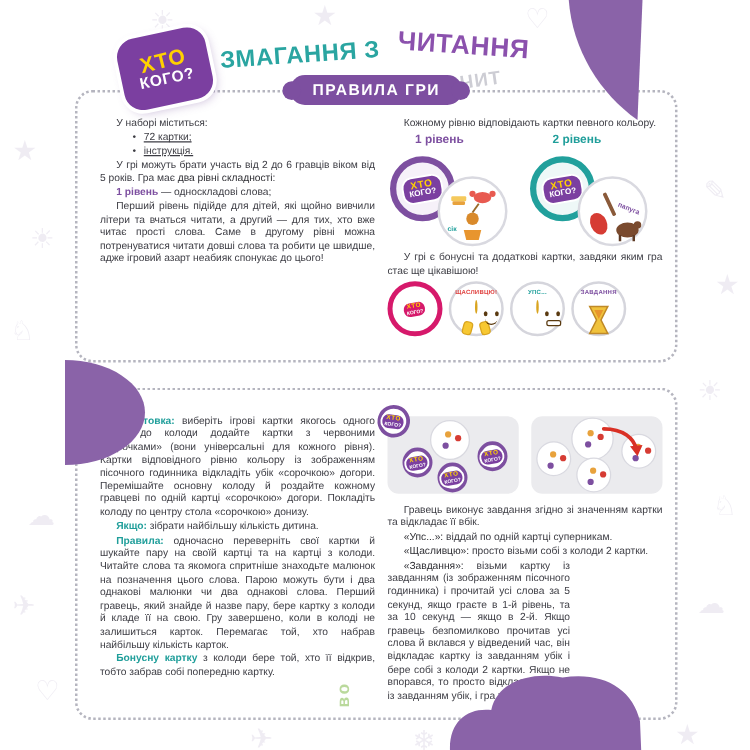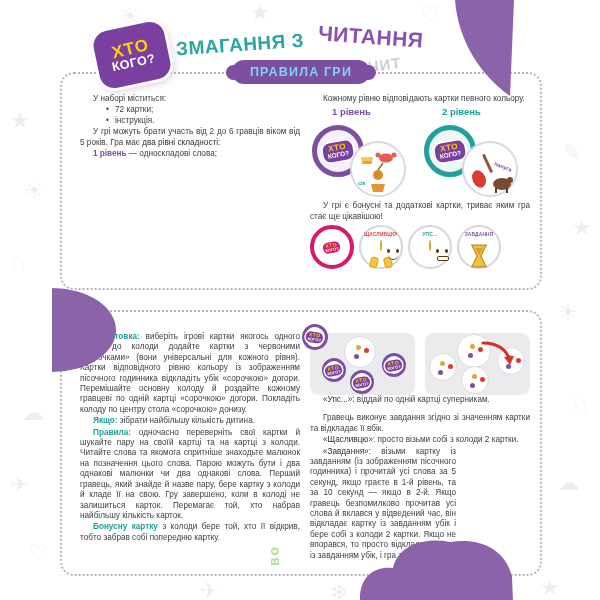--- a/index.html
+++ b/index.html
@@ -29,41 +29,41 @@
   .title-teal{position:absolute;left:176px;top:34px;z-index:3;font-size:19px;font-weight:800;
         color:#2aa5a1;letter-spacing:.5px;transform:rotate(-4deg);}
   .title-purple{position:absolute;left:318px;top:25px;z-index:3;font-size:21px;font-weight:800;
         color:#8b51ad;letter-spacing:.5px;transform:rotate(4deg);}
 
   
   .sect{position:absolute;left:60px;width:478px;border:2px dotted #b5b5bf;border-radius:14px;z-index:2;background:transparent;}
   #sect1{top:72px;height:214px;}
   #sect2{top:310px;height:262px;}
   .pill{position:absolute;left:50%;top:-14px;transform:translateX(-50%);z-index:3;
-        background:#7d4fa0;color:#7dd3fc;font-size:12.5px;font-weight:800;letter-spacing:1.2px;
+        background:#7d4fa0;color:#ffffff;font-size:12.5px;font-weight:800;letter-spacing:1.2px;
         padding:5px 18px;border-radius:13px;white-space:nowrap;}
   .pill::before,.pill::after{content:"";position:absolute;width:15px;height:15px;border-radius:50%;background:#7d4fa0;top:5px;}
   .pill::before{left:-6px;} .pill::after{right:-6px;}
   .s2head{position:absolute;left:50%;top:-12px;transform:translateX(-50%);z-index:3;background:#fff;
         display:flex;align-items:center;gap:7px;padding:0 10px;white-space:nowrap;}
   .s2label{color:#7d4fa0;font-size:13px;font-weight:800;letter-spacing:.5px;}
   .s2badge{background:#7d4fa0;color:#f7d100;font-size:11.5px;font-weight:800;letter-spacing:1px;
         padding:3px 11px;border-radius:11px;position:relative;}
   .s2badge::before,.s2badge::after{content:"";position:absolute;width:12px;height:12px;border-radius:50%;background:#7d4fa0;top:3px;}
   .s2badge::before{left:-4px;} .s2badge::after{right:-4px;}
 
   
   .col{position:absolute;top:20px;width:220px;font-size:8.2px;line-height:10.4px;text-align:justify;}
   .col-l{left:18px;} .col-r{left:248px;}
   .col p{margin:0 0 1px;text-indent:13px;}
   .kb{font-weight:normal;color:#2e2e33;}
   .kp{font-weight:bold;color:#7d4fa0;}
   .kt{font-weight:bold;color:#1f9e9a;}
   ul.bl{margin:0 0 1px 26px;padding:0;list-style:none;}
-  ul.bl li{position:relative;padding-left:9px;}
+  ul.bl li{position:relative;padding-left:9px;text-decoration:underline;}
   ul.bl li::before{content:"•";position:absolute;left:0;top:0;}
 
   
   .lblrow{position:relative;height:12px;margin-top:3px;}
   .lblrow .lb1{position:absolute;left:22px;font-size:9.5px;font-weight:800;color:#7d4fa0;}
   .lblrow .lb2{position:absolute;left:132px;font-size:9.5px;font-weight:800;color:#1f9e9a;}
   .cards1{position:relative;height:82px;}
   .cc{position:absolute;border-radius:50%;box-sizing:border-box;}
   .ringp{border:5px solid #7d4fa0;background:#f6f1f9;display:flex;align-items:center;justify-content:center;}
   .ringt{border:5px solid #21a09c;background:#eef8f7;display:flex;align-items:center;justify-content:center;}
@@ -155,20 +155,21 @@
     <div class="pill">ПРАВИЛА ГРИ</div>
 
     <div class="col col-l">
       <p>У наборі міститься:</p>
       <ul class="bl">
         <li>72 картки;</li>
         <li>інструкція.</li>
       </ul>
       <p><span>У грі можуть брати участь від 2 до 6 гравців віком від 5 років. Гра має </span><span class="kb">два рівні складності</span><span>:</span></p>
       <p><span class="kp">1 рівень</span><span> — односкладові слова;</span></p>
+      <p>Перший рівень підійде для дітей, які щойно вивчили літери та вчаться читати, а другий — для тих, хто вже читає прості слова. Саме в другому рівні можна потренуватися читати довші слова та робити це швидше, адже ігровий азарт неабияк спонукає до цього!</p>
     </div>
 
     <div class="col col-r">
       <p>Кожному рівню відповідають картки певного кольору.</p>
 
       <div class="lblrow">
         <span class="lb1">1 рівень</span>
         <span class="lb2">2 рівень</span>
       </div>
 
@@ -206,21 +207,21 @@
             <rect x="18" y="12" width="3" height="20" rx="1" fill="#8a5a3a" transform="rotate(-25 18 12)"></rect>
             <ellipse cx="38" cy="41" rx="9" ry="6" fill="#7a4a2e"></ellipse>
             <circle cx="46" cy="37" r="3" fill="#7a4a2e"></circle>
             <rect x="31" y="45" width="2" height="5" fill="#5e3a24"></rect>
               <rect x="42" y="45" width="2" height="5" fill="#5e3a24"></rect>
             <text x="30" y="22" font-size="5.5" font-weight="bold" fill="#7d4fa0" transform="rotate(22 30 22)">папуга</text>
           </svg>
         </div>
       </div>
 
-      <p>У грі є бонусні та додаткові картки, триває яким гра стає ще цікавішою!</p>
+      <p>У грі є бонусні та додаткові картки, завдяки яким гра стає ще цікавішою!</p>
 
       <div class="bonus">
         <div class="bc bc-logo">
           <span class="mlogo pink tiny">
               <span class="t1">ХТО</span>
               <span class="t2">КОГО?</span>
             </span>
         </div>
         <div class="bc bc-w">
           <span class="bc-title tred">ЩАСЛИВЦЮ!</span>
@@ -296,20 +297,20 @@
           <div class="wc" style="left:72px;top:14px;width:28px;height:28px;">
               <span class="dots"></span>
             </div>
           <svg class="arrow" width="105" height="62" viewBox="0 0 105 62">
             <path d="M58,10 C74,10 82,18 84,26" stroke="#d93025" stroke-width="3" fill="none" stroke-linecap="round"></path>
             <path d="M79,24 l6,8 l4,-9 z" fill="#d93025"></path>
           </svg>
         </div>
       </div>
 
+      <p style="margin-top:8px;">Гравець виконує завдання згідно зі значенням картки та відкладає її вбік.</p>
       <p><span class="kb">«Упс...»:</span><span> віддай по одній картці суперникам.</span></p>
-      <p style="margin-top:8px;">Гравець виконує завдання згідно зі значенням картки та відкладає її вбік.</p>
       <p><span class="kb">«Щасливцю»:</span><span> просто візьми собі з колоди 2 картки.</span></p>
       <p><span class="task-float"></span><span class="kb">«Завдання»:</span><span> візьми картку із завданням (із зображенням пісочного годинника) і прочитай усі слова за 5 секунд, якщо граєте в 1-й рівень, та за 10 секунд — якщо в 2-й. Якщо гравець безпомилково прочитав усі слова й вклався у відведений час, він відкладає картку із завданням убік і бере собі з колоди 2 картки. Якщо не впорався, то просто відкладає картку із завданням убік, і гра триває далі.</span></p>
     </div>
   </div>
 
 </div>
 
 </body></html>

